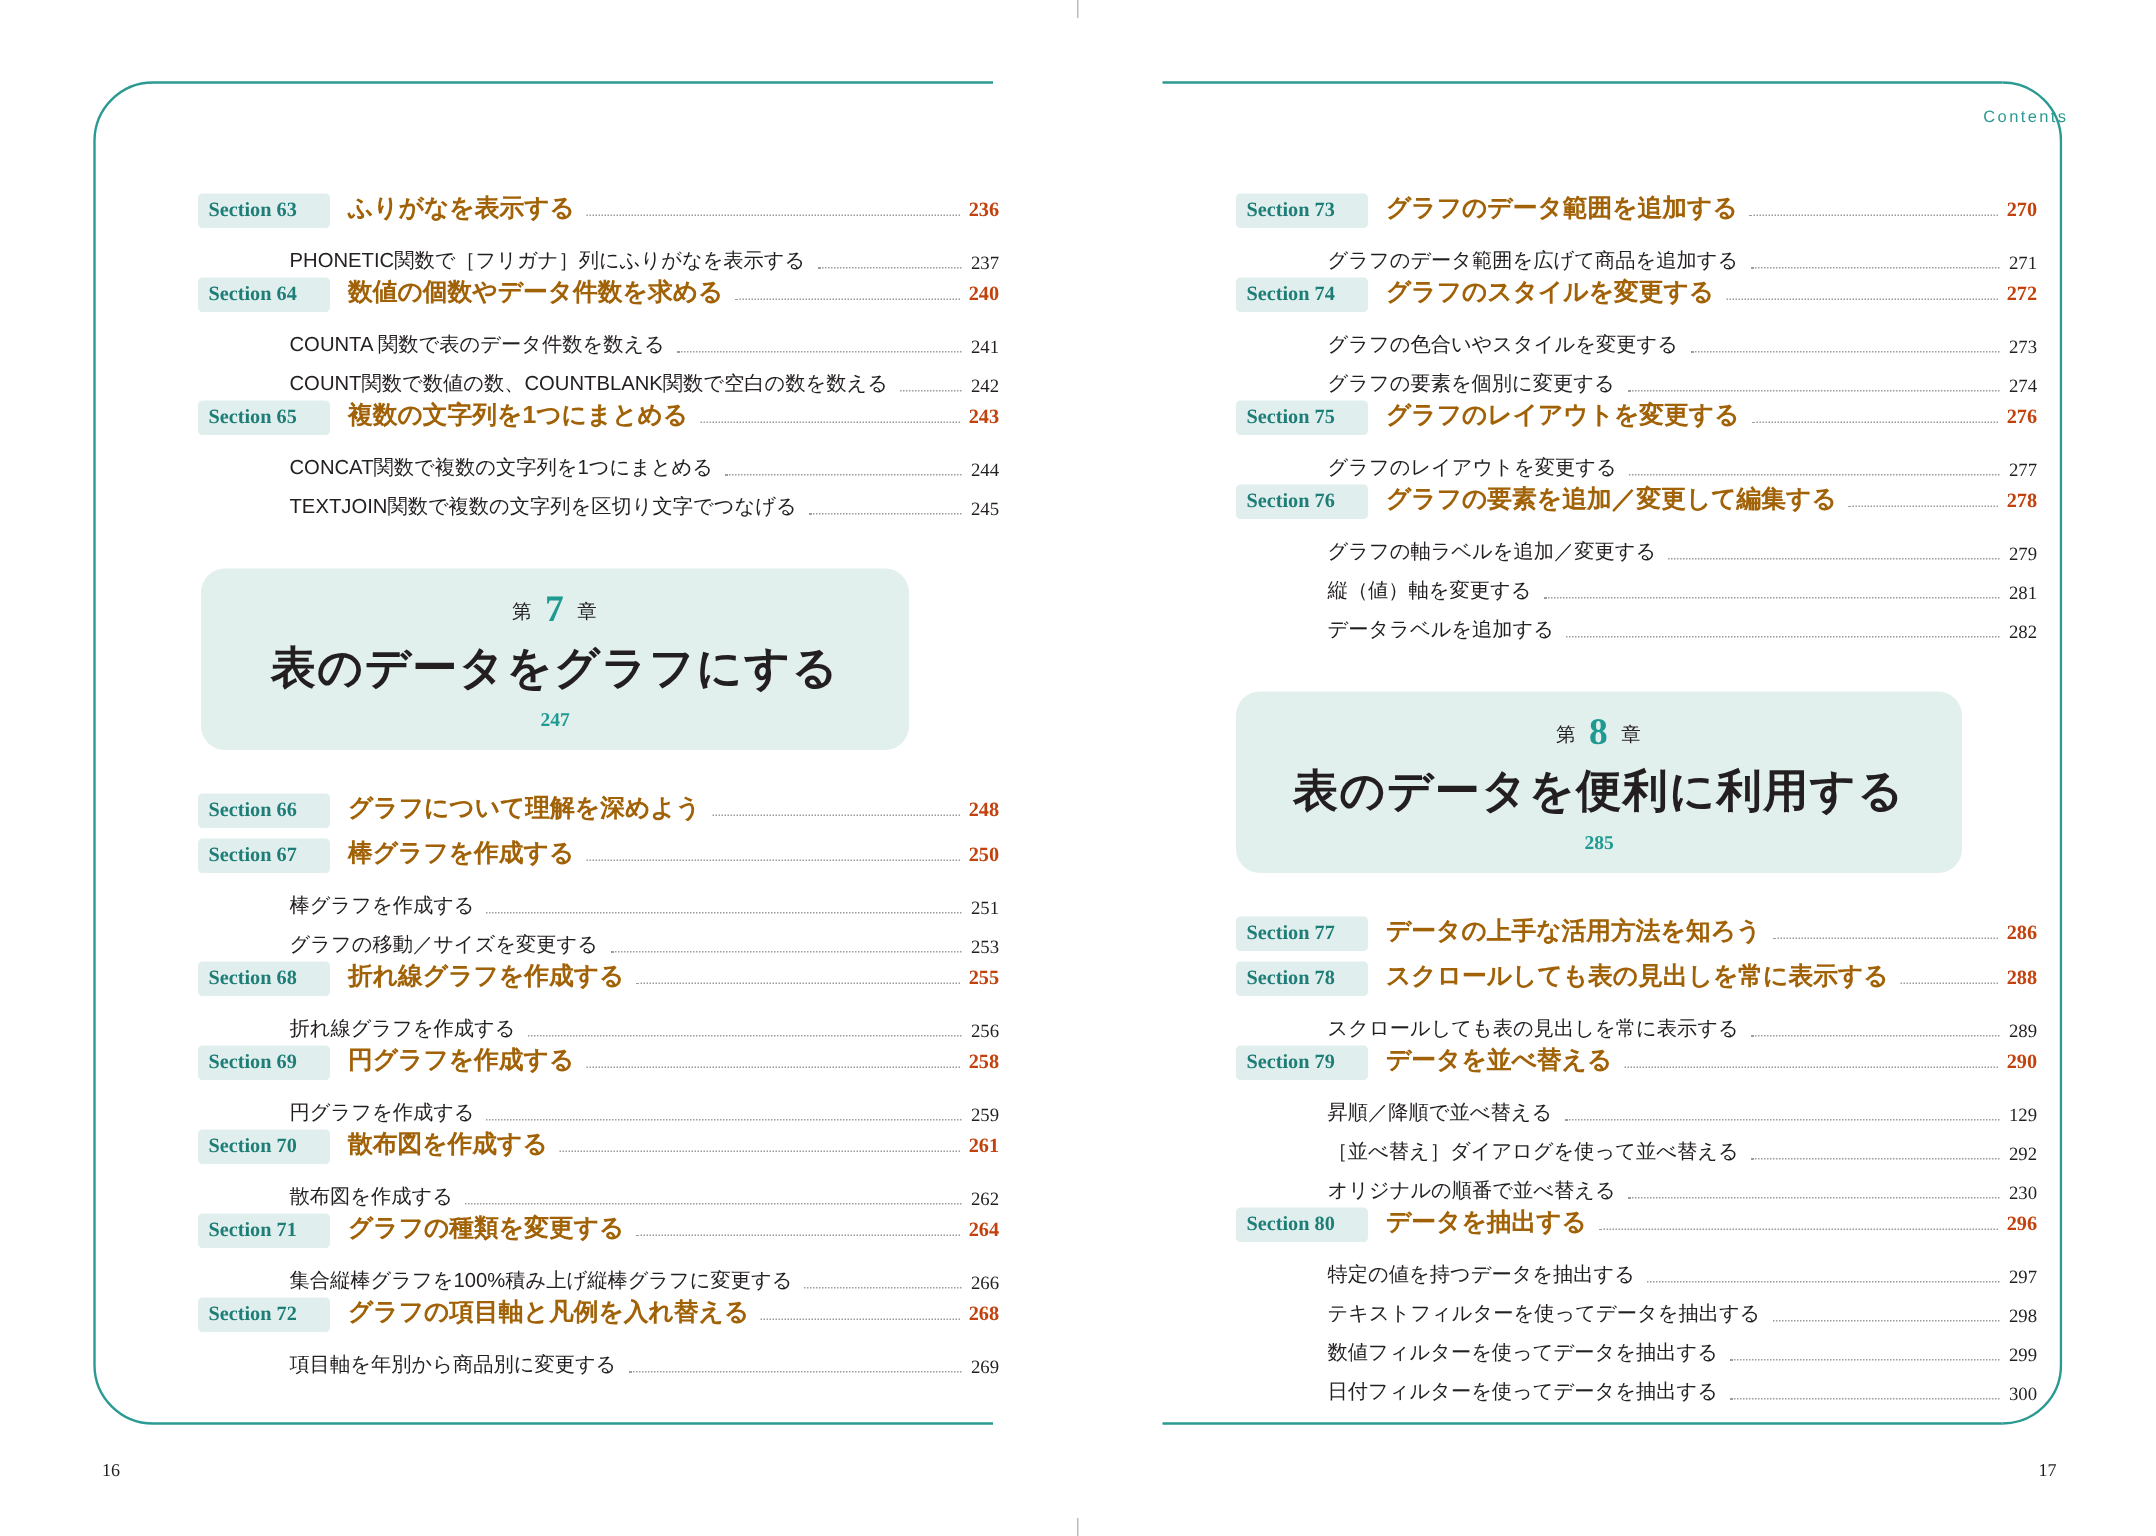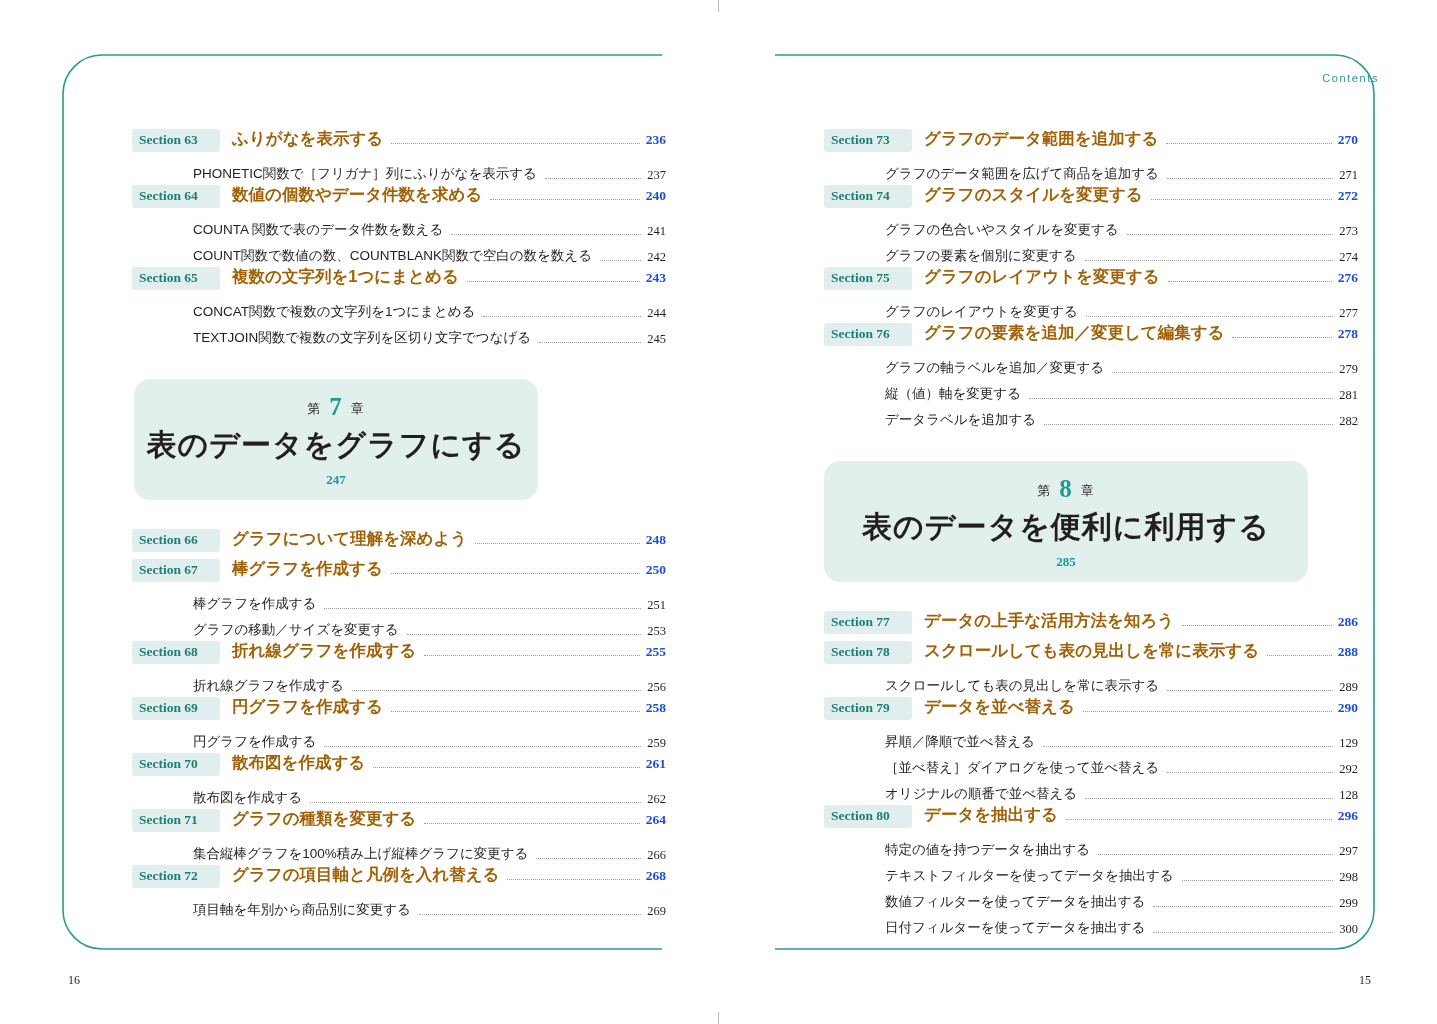--- a/index.html
+++ b/index.html
@@ -95,21 +95,21 @@
     min-width: 10px;
   }
   .dots-sub {
     flex: 1 1 auto;
     border-bottom: 1.5px dotted #9c9c9c;
     margin: 0 6px 4px 8px;
     height: 1px;
     min-width: 10px;
   }
   .pg {
-    color: #1d4ed8;
+    color: #c2410c;
     font-size: 13.5px;
     font-weight: bold;
     font-family: "Liberation Serif", serif;
     white-space: nowrap;
   }
   .sub-row {
     display: flex;
     align-items: flex-end;
     margin-bottom: 1px;
     height: 25px;
@@ -128,21 +128,21 @@
   }
 
   
   .chapter {
     background: #e1efed;
     border-radius: 16px;
     text-align: center;
     padding: 14px 0 12px 0;
     margin: 32px 0 28px 0;
   }
-  .chapter-left { width: 404px; margin-left: 46px; }
+  .chapter-left { width: 472px; margin-left: 46px; }
   .chapter-right { width: 484px; margin-left: 44px; }
   .chapter-kicker {
     color: #231f20;
     font-size: 13px;
     letter-spacing: 1px;
   }
   .chapter-kicker .num {
     color: #1f9a92;
     font-size: 25px;
     font-weight: bold;
@@ -459,21 +459,21 @@
         <span class="pg-sub">129</span>
       </div>
       <div class="sub-row">
         <span class="sub-title">［並べ替え］ダイアログを使って並べ替える</span>
         <span class="dots-sub"></span>
         <span class="pg-sub">292</span>
       </div>
       <div class="sub-row">
         <span class="sub-title">オリジナルの順番で並べ替える</span>
         <span class="dots-sub"></span>
-        <span class="pg-sub">128</span>
+        <span class="pg-sub">230</span>
       </div>
 
       <div class="sec-row">
         <span class="sec-badge">Section 80</span>
         <span class="sec-title">データを抽出する</span>
         <span class="dots"></span>
         <span class="pg">296</span>
       </div>
       <div class="sub-row">
         <span class="sub-title">特定の値を持つデータを抽出する</span>
@@ -492,15 +492,15 @@
       </div>
       <div class="sub-row">
         <span class="sub-title">日付フィルターを使ってデータを抽出する</span>
         <span class="dots-sub"></span>
         <span class="pg-sub">300</span>
       </div>
     </div>
   </div>
 
   <div class="folio folio-left">16</div>
-  <div class="folio folio-right">15</div>
+  <div class="folio folio-right">17</div>
 
 </div>
 
 </body></html>

